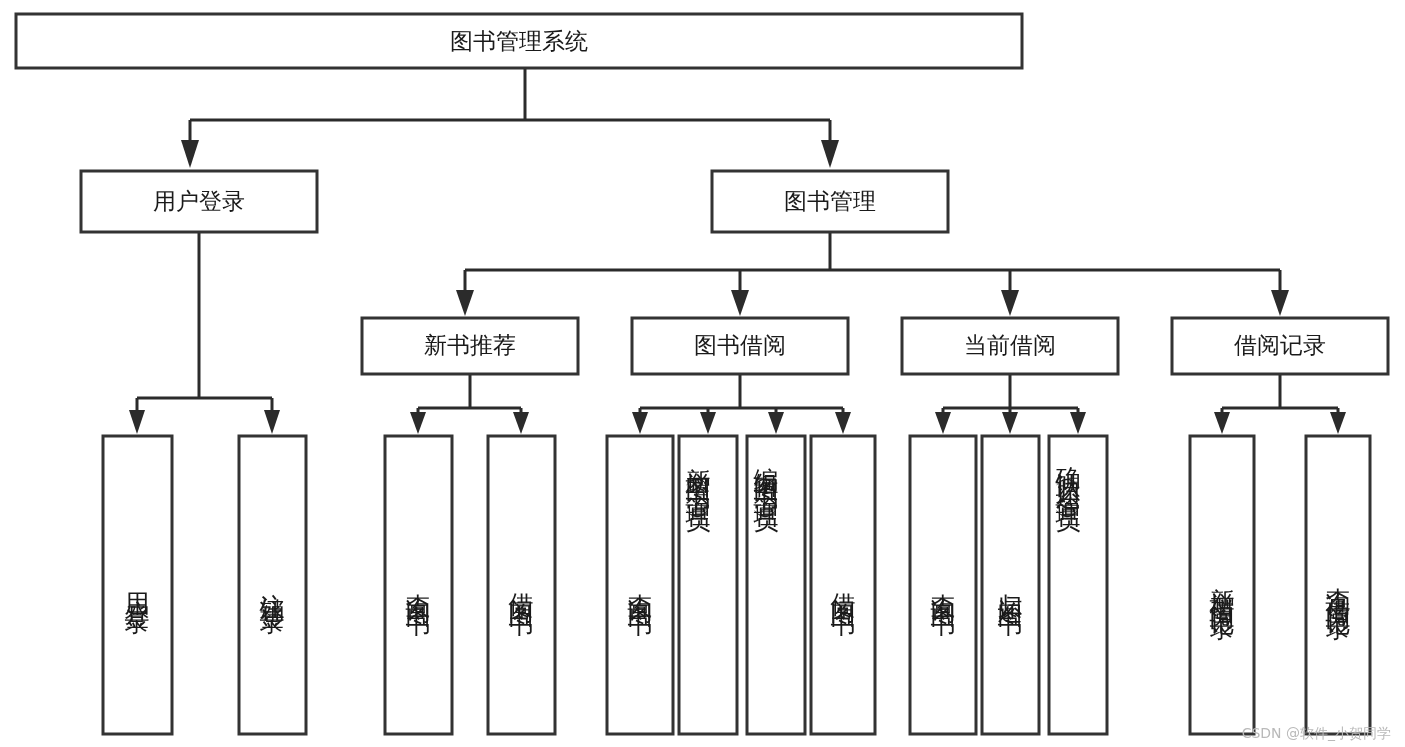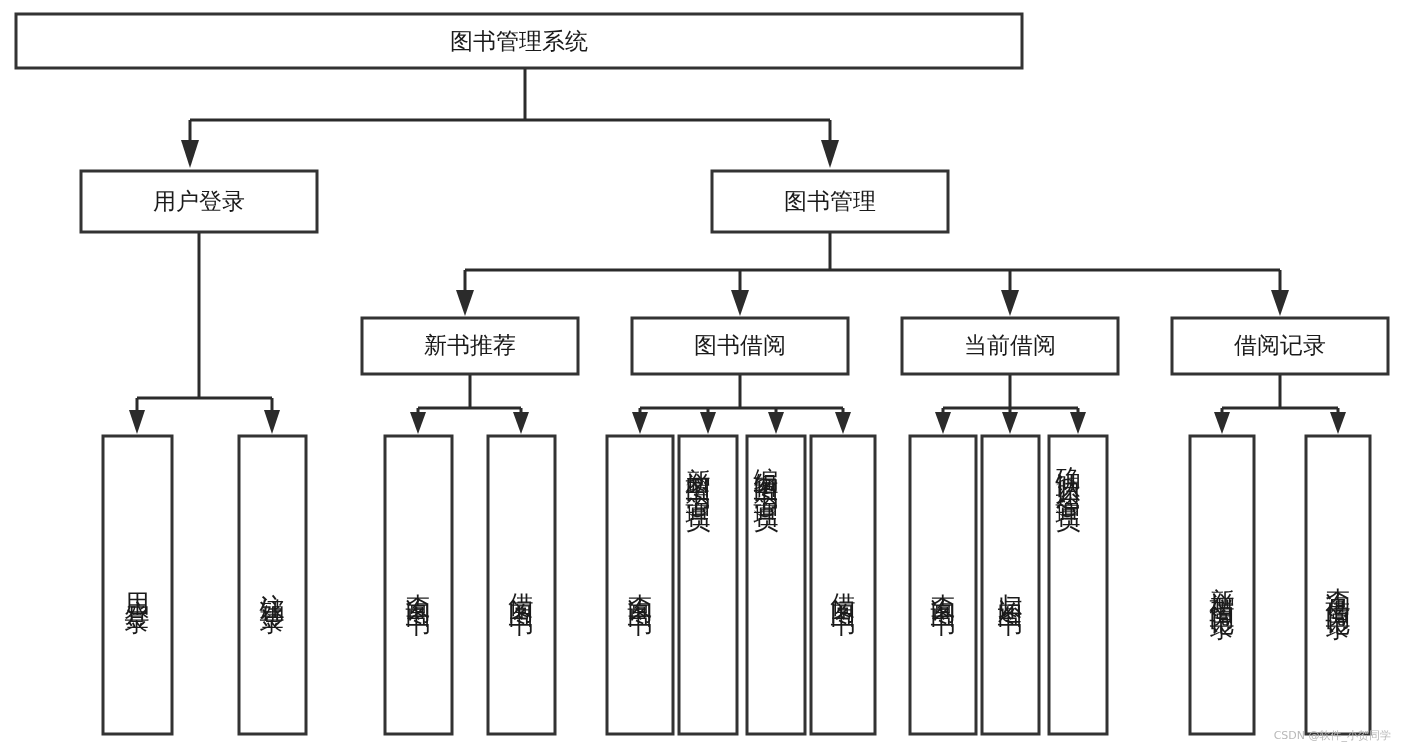--- a/index.html
+++ b/index.html
@@ -50,21 +50,21 @@
   }
   .arrow-head {
     fill: #2b2b2b;
     stroke: none;
   }
   .watermark {
     position: absolute;
     right: 14px;
     bottom: 4px;
     font-family: "DejaVu Sans", "Liberation Sans", sans-serif;
-    font-size: 11px;
+    font-size: 14px;
     color: #b9b9b9;
     white-space: nowrap;
     user-select: none;
     text-align: right;
   }
 </style>
 </head>
 <body>
 
 <svg id="diagram" viewBox="0 0 1405 747">

